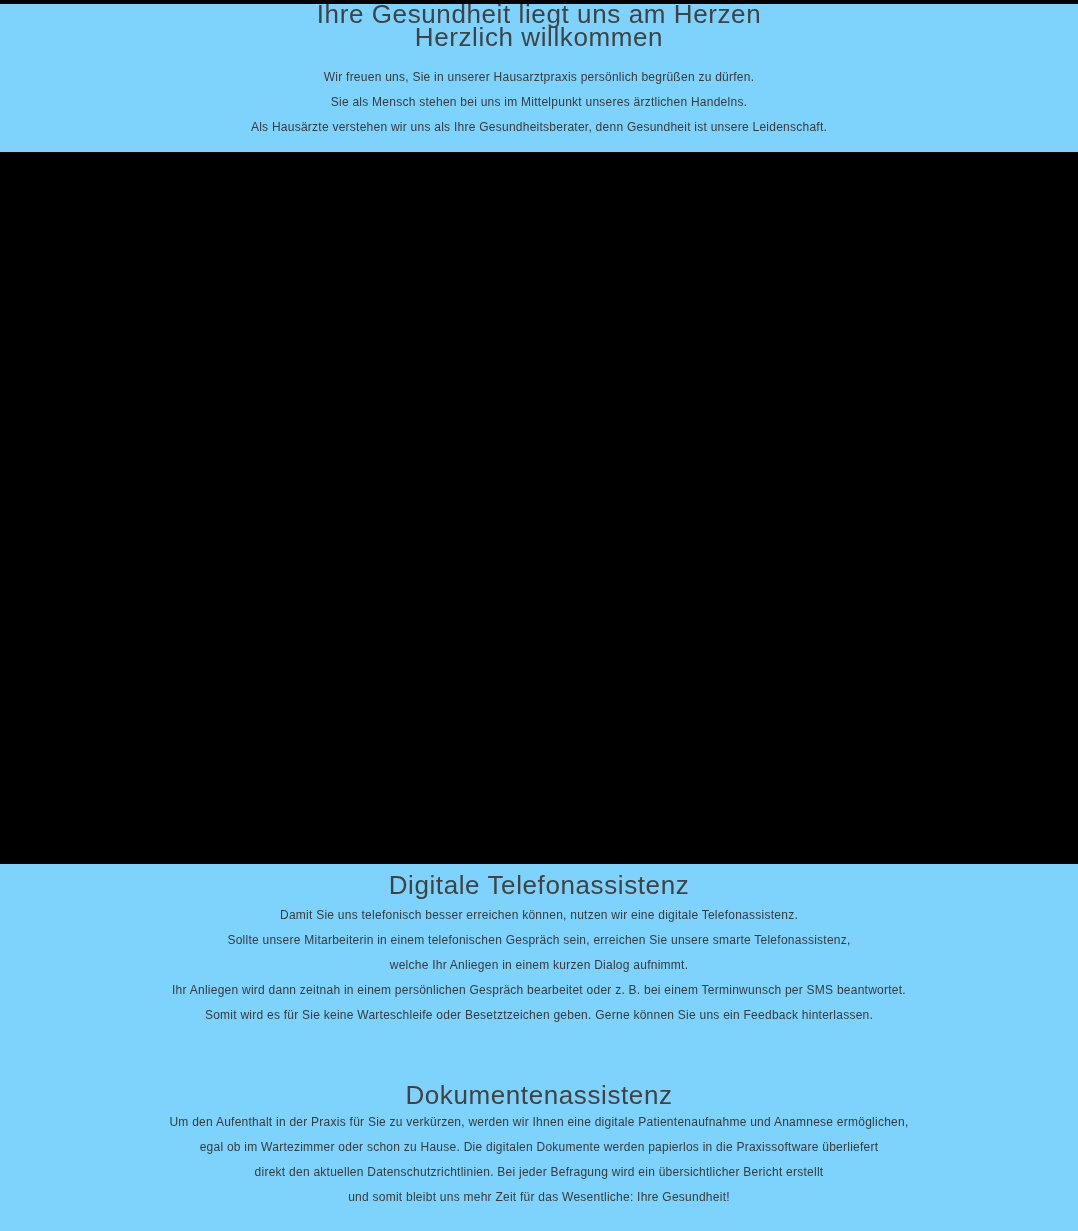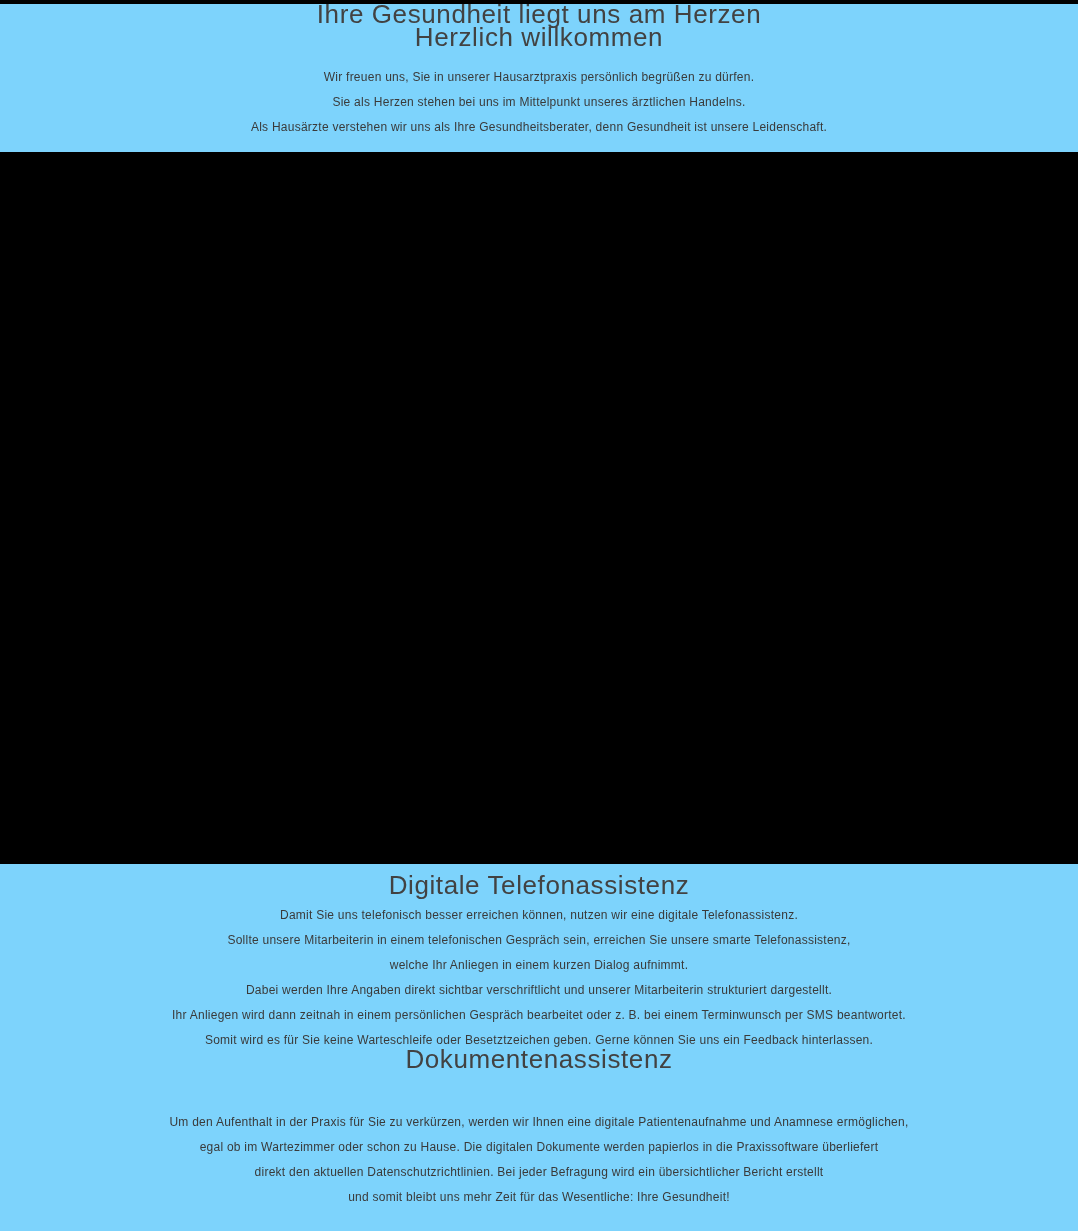--- a/index.html
+++ b/index.html
@@ -53,38 +53,37 @@
 <body>
 
 <div class="page">
 
   <div class="center-text h1" style="top:-5px;">Ihre Gesundheit liegt uns am Herzen</div>
 
   <div class="center-text h1" style="top:18px;">Herzlich willkommen</div>
 
   <div class="center-text body-block" style="top:61px;">
     <div>Wir freuen uns, Sie in unserer Hausarztpraxis persönlich begrüßen zu dürfen.</div>
-    <div>Sie als Herzen stehen bei uns im Mittelpunkt unseres ärztlichen Handelns.</div>
+    <div>Sie als Mensch stehen bei uns im Mittelpunkt unseres ärztlichen Handelns.</div>
     <div>Als Hausärzte verstehen wir uns als Ihre Gesundheitsberater, denn Gesundheit ist unsere Leidenschaft.</div>
   </div>
 
   <div class="media-region"></div>
 
   <div class="center-text h1" style="top:866px;">Digitale Telefonassistenz</div>
 
   <div class="center-text body-block" style="top:899px;">
     <div>Damit Sie uns telefonisch besser erreichen können, nutzen wir eine digitale Telefonassistenz.</div>
     <div>Sollte unsere Mitarbeiterin in einem telefonischen Gespräch sein, erreichen Sie unsere smarte Telefonassistenz,</div>
     <div>welche Ihr Anliegen in einem kurzen Dialog aufnimmt.</div>
-    <div>Dabei werden Ihre Angaben direkt sichtbar verschriftlicht und unserer Mitarbeiterin strukturiert dargestellt.</div>
     <div>Ihr Anliegen wird dann zeitnah in einem persönlichen Gespräch bearbeitet oder z. B. bei einem Terminwunsch per SMS beantwortet.</div>
     <div>Somit wird es für Sie keine Warteschleife oder Besetztzeichen geben. Gerne können Sie uns ein Feedback hinterlassen.</div>
   </div>
 
-  <div class="center-text h1" style="top:1040px;">Dokumentenassistenz</div>
+  <div class="center-text h1" style="top:1076px;">Dokumentenassistenz</div>
 
   <div class="center-text body-block" style="top:1106px;">
     <div>Um den Aufenthalt in der Praxis für Sie zu verkürzen, werden wir Ihnen eine digitale Patientenaufnahme und Anamnese ermöglichen,</div>
     <div>egal ob im Wartezimmer oder schon zu Hause. Die digitalen Dokumente werden papierlos in die Praxissoftware überliefert</div>
     <div>direkt den aktuellen Datenschutzrichtlinien. Bei jeder Befragung wird ein übersichtlicher Bericht erstellt</div>
     <div>und somit bleibt uns mehr Zeit für das Wesentliche: Ihre Gesundheit!</div>
   </div>
 
 </div>
 

